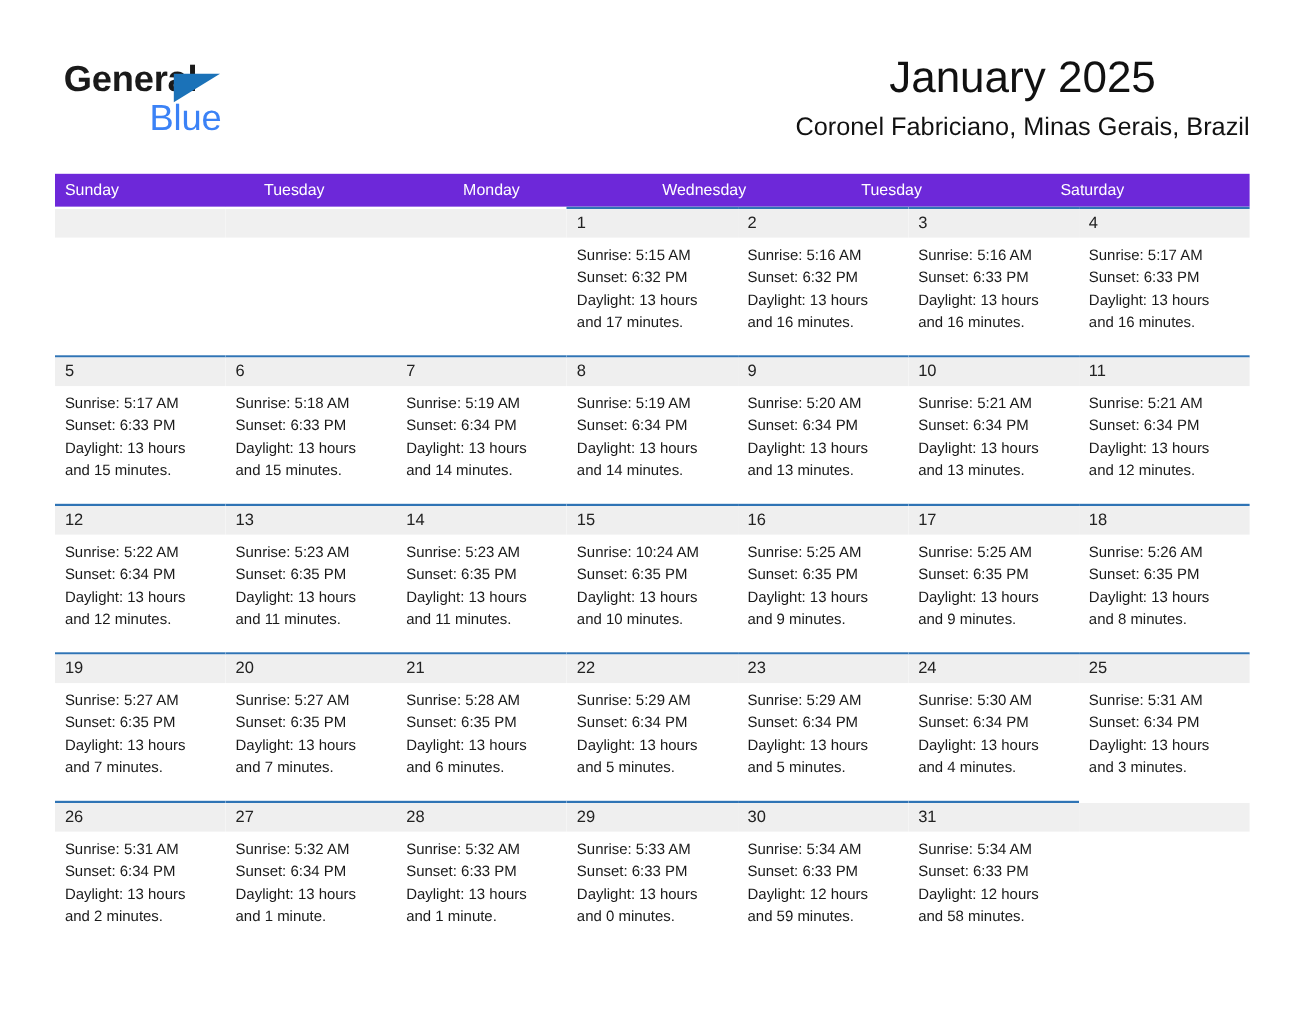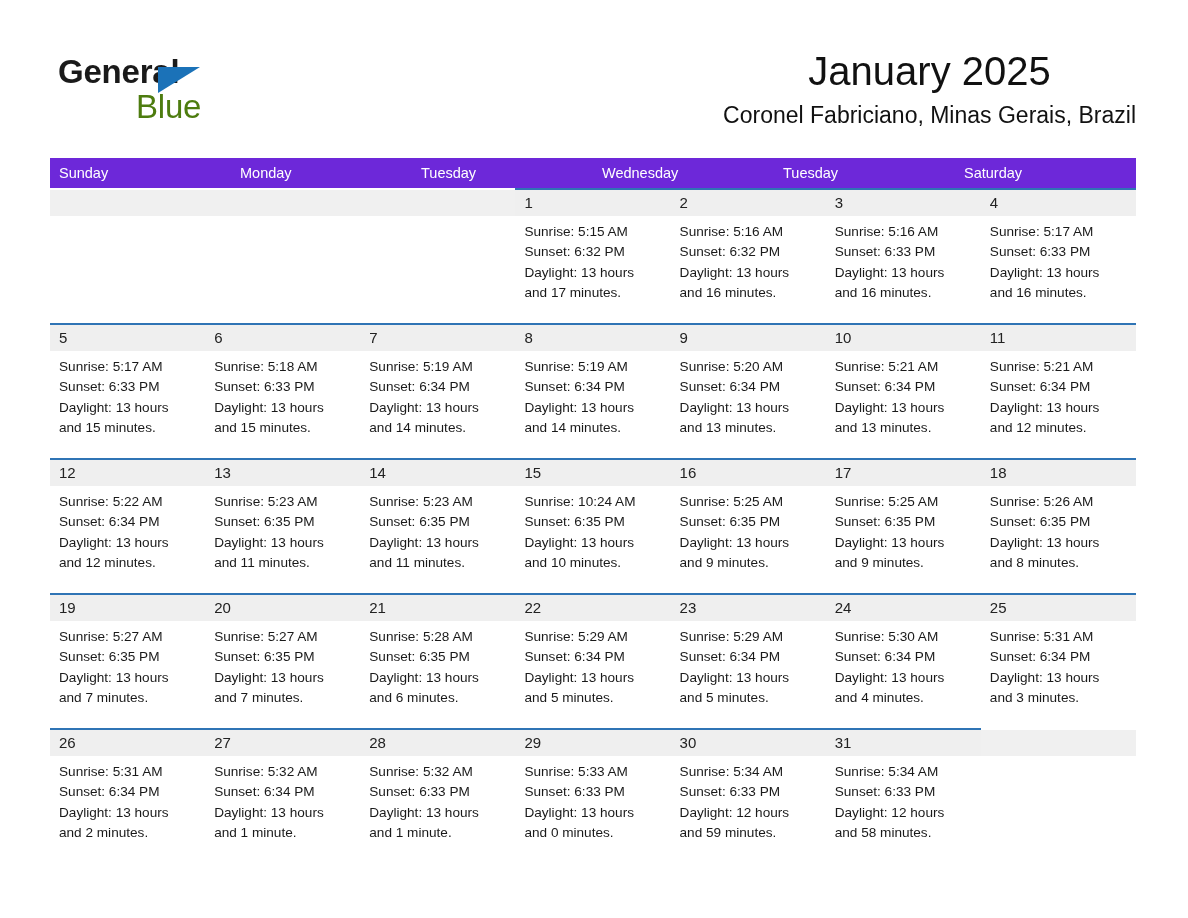--- a/index.html
+++ b/index.html
@@ -55,21 +55,21 @@
     height: 0;
     border-left: 42px solid #1b72b8;
     border-bottom: 26px solid transparent;
   }
   .brand-blue {
     position: absolute;
     left: 78px;
     top: 35px;
     font-size: 33px;
     line-height: 38px;
-    color: #4d7c0f;
+    color: #3b82f6;
     letter-spacing: -0.2px;
     font-weight: 400;
   }
 
   .titles {
     position: absolute;
     right: 0;
     top: 0;
     text-align: center;
   }
@@ -166,22 +166,22 @@
     <div class="titles">
       <div class="month-title">January 2025</div>
       <div class="location-title">Coronel Fabriciano, Minas Gerais, Brazil</div>
     </div>
 
   </div>
 
   <div class="calendar">
     <div class="weekday-row">
         <div class="weekday">Sunday</div>
+        <div class="weekday">Tuesday</div>
         <div class="weekday">Monday</div>
-        <div class="weekday">Tuesday</div>
         <div class="weekday">Wednesday</div>
         <div class="weekday">Tuesday</div>
         <div class="weekday">Saturday</div>
       </div>
     <div id="weeks-container">
         <div class="week-row">
           <div class="day-cell empty">
             <div class="daynum-band">
               <div class="daynum"></div>
             </div>

